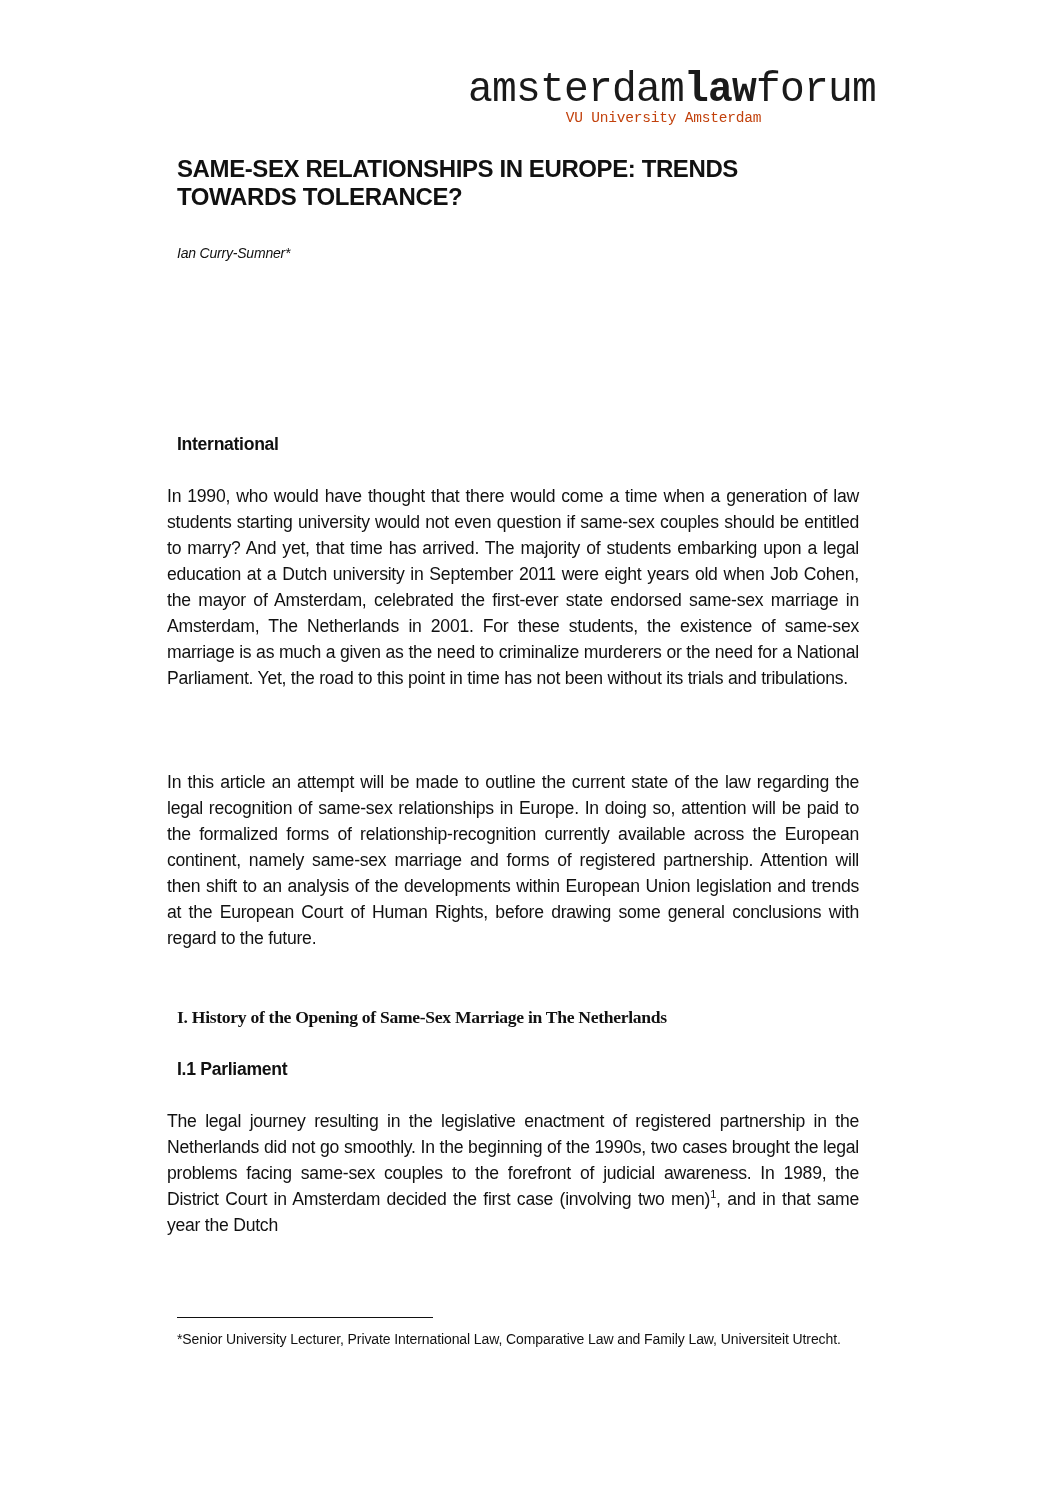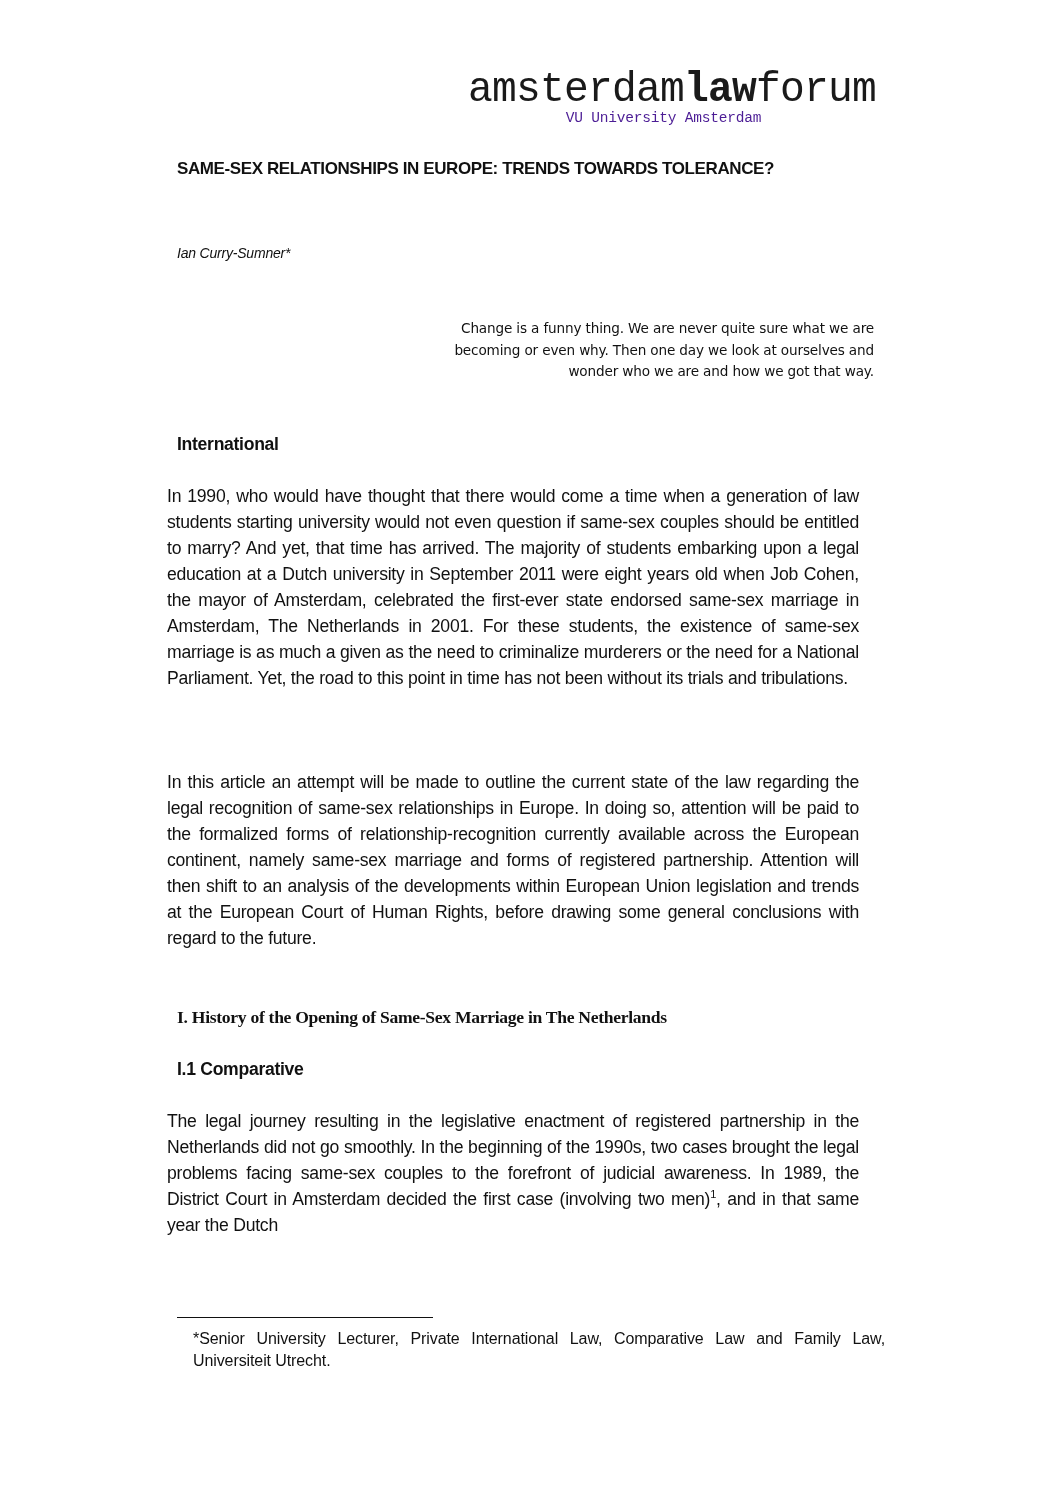--- a/index.html
+++ b/index.html
@@ -9,24 +9,24 @@
     }
     .logo {
       position: absolute; right: 182px; top: 68px; text-align: center;
       font-family: Liberation Mono, monospace;
     }
     .logo-main {
       font-size: 43px; font-weight: 200; letter-spacing: -0.8px; line-height: 44px; color: #1a1a1a;
       transform: scaleX(0.96); transform-origin: right center;
     }
     .logo-main b { font-weight: 700; }
-    .logo-sub { font-size: 14.5px; line-height: 16px; color: #4c1d95; margin-top: -2px; letter-spacing: -0.2px; }
+    .logo-sub { font-size: 14.5px; line-height: 16px; color: #c2410c; margin-top: -2px; letter-spacing: -0.2px; }
     .title {
       position: absolute; left: 177px; top: 155px; width: 640px;
-      font-size: 17px; font-weight: 700; line-height: 28px; letter-spacing: -0.4px;
+      font-size: 24px; font-weight: 700; line-height: 28px; letter-spacing: -0.4px;
     }
     .author {
       position: absolute; left: 177px; top: 241px;
       font-style: italic; font-size: 14px; line-height: 24px; letter-spacing: -0.2px;
     }
     .epigraph {
       position: absolute; right: 184px; top: 318px; width: 470px; text-align: right;
       font-family: "DejaVu Sans", sans-serif; font-size: 13.6px; line-height: 21.6px; letter-spacing: -0.15px;
     }
     .epigraph .attr { font-weight: 400; }
@@ -34,44 +34,43 @@
       position: absolute; left: 167px; width: 692px;
       font-size: 17.6px; line-height: 26px; text-align: justify; letter-spacing: -0.25px;
     }
     .h {
       position: absolute; left: 177px; font-weight: 700; font-size: 17.6px; line-height: 26px; letter-spacing: -0.3px;
     }
     sup { font-size: 11px; line-height: 0; vertical-align: 7px; }
     .fn-rule { position: absolute; left: 177px; top: 1317px; width: 256px; height: 1px; background: #111; }
     .footnote {
       position: absolute; left: 177px; top: 1328px; width: 692px; text-align: justify;
-      font-size: 16px; line-height: 22px; letter-spacing: -0.1px; margin-left: 16px;
+      font-size: 14px; line-height: 22px; letter-spacing: -0.1px;
     }
   </style>
 </head>
 <body>
 
 <div class="logo">
   <div class="logo-main"><span>amsterdam</span><b>law</b><span>forum</span></div>
   <div class="logo-sub">VU University Amsterdam</div>
 </div>
 
 <div class="title">SAME-SEX RELATIONSHIPS IN EUROPE: TRENDS TOWARDS TOLERANCE?</div>
 <div class="author">Ian Curry-Sumner*</div>
 
 <div class="epigraph">
-  <div>Change is a funny thing. We are never quite sure what we are becoming or even why. Then one day we look at ourselves and wonder who we are and how we got that way.</div>
 </div>
 
 <div class="h" style="top:431px;">International</div>
 
 <p class="body-text" style="top:483px; margin:0;">In 1990, who would have thought that there would come a time when a generation of law students starting university would not even question if same-sex couples should be entitled to marry? And yet, that time has arrived. The majority of students embarking upon a legal education at a Dutch university in September 2011 were eight years old when Job Cohen, the mayor of Amsterdam, celebrated the first-ever state endorsed same-sex marriage in Amsterdam, The Netherlands in 2001. For these students, the existence of same-sex marriage is as much a given as the need to criminalize murderers or the need for a National Parliament. Yet, the road to this point in time has not been without its trials and tribulations.</p>
 
 <p class="body-text" style="top:769px; margin:0;">In this article an attempt will be made to outline the current state of the law regarding the legal recognition of same-sex relationships in Europe. In doing so, attention will be paid to the formalized forms of relationship-recognition currently available across the European continent, namely same-sex marriage and forms of registered partnership. Attention will then shift to an analysis of the developments within European Union legislation and trends at the European Court of Human Rights, before drawing some general conclusions with regard to the future.</p>
 
 <div class="h" style="top:1004px;font-family:Liberation Serif, serif;">I. History of the Opening of Same-Sex Marriage in The Netherlands</div>
 
-<div class="h" style="top:1056px;">I.1 Comparative</div>
+<div class="h" style="top:1056px;">I.1 Parliament</div>
 
 <p class="body-text" style="top:1108px; margin:0;"><span>The legal journey resulting in the legislative enactment of registered partnership in the Netherlands did not go smoothly. In the beginning of the 1990s, two cases brought the legal problems facing same-sex couples to the forefront of judicial awareness. In 1989, the District Court in Amsterdam decided the first case (involving two men)</span><sup>1</sup><span>, and in that same year the Dutch</span></p>
 
 <div class="fn-rule"></div>
 <div class="footnote">*Senior University Lecturer, Private International Law, Comparative Law and Family Law, Universiteit Utrecht.</div>
 
 </body></html>

